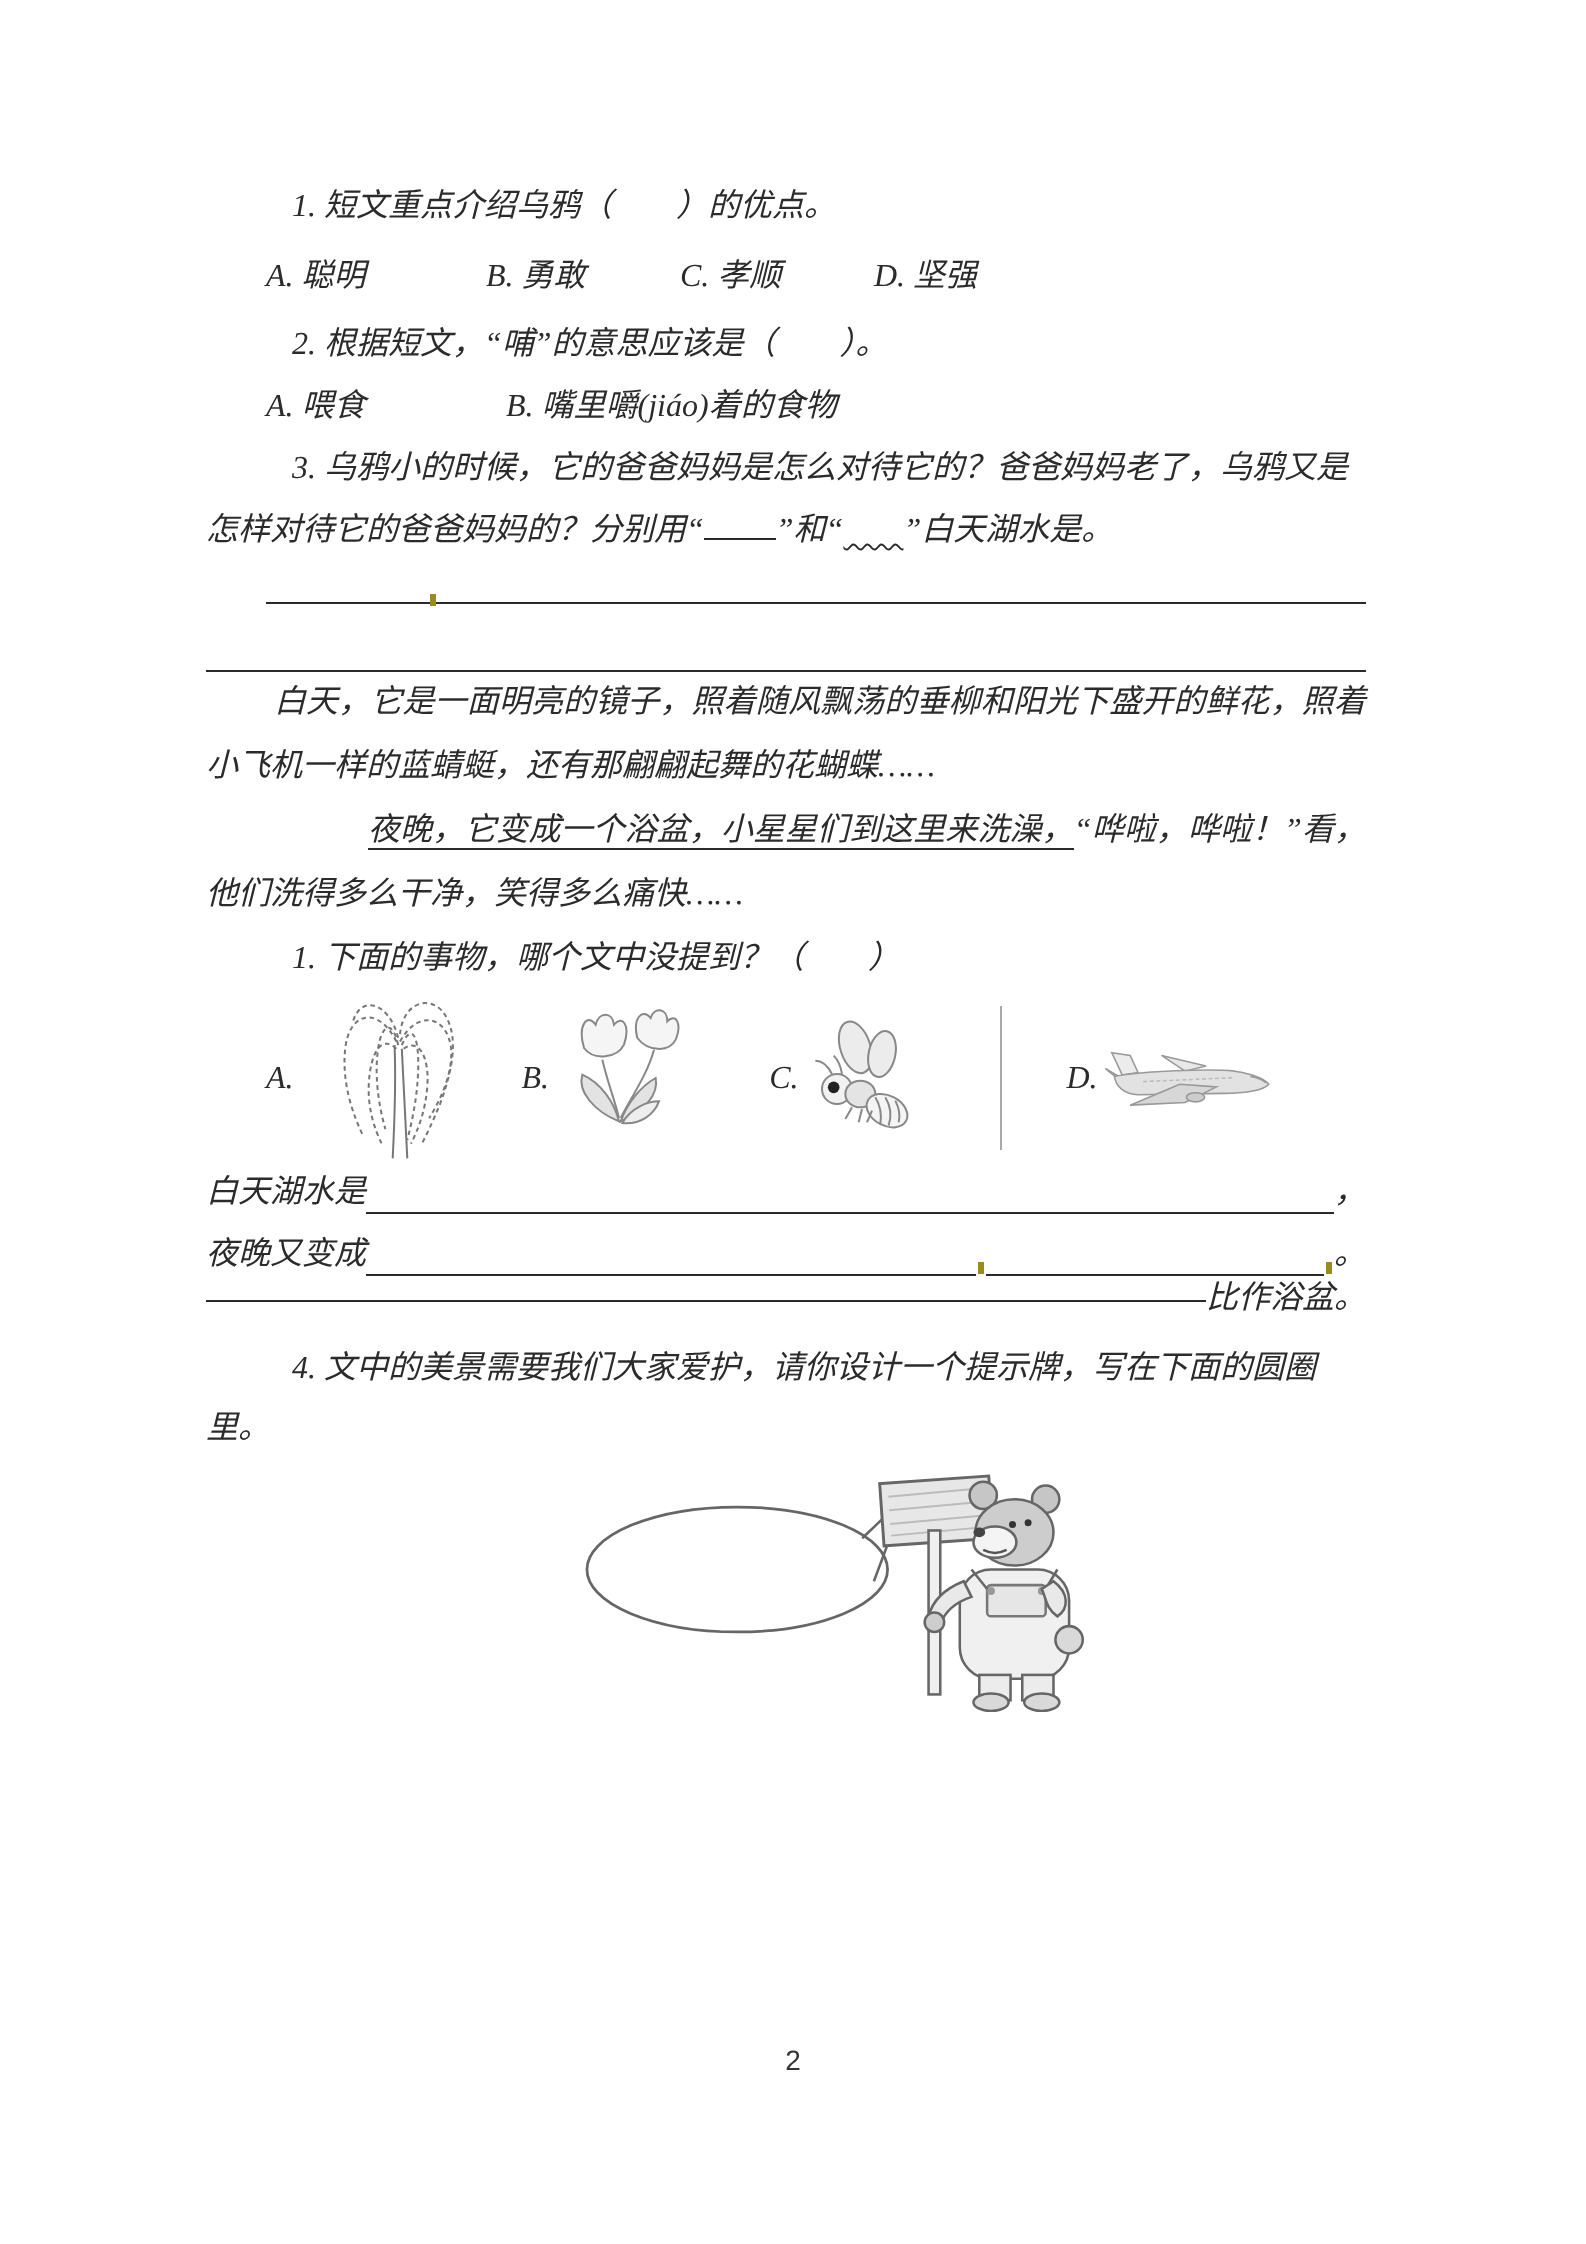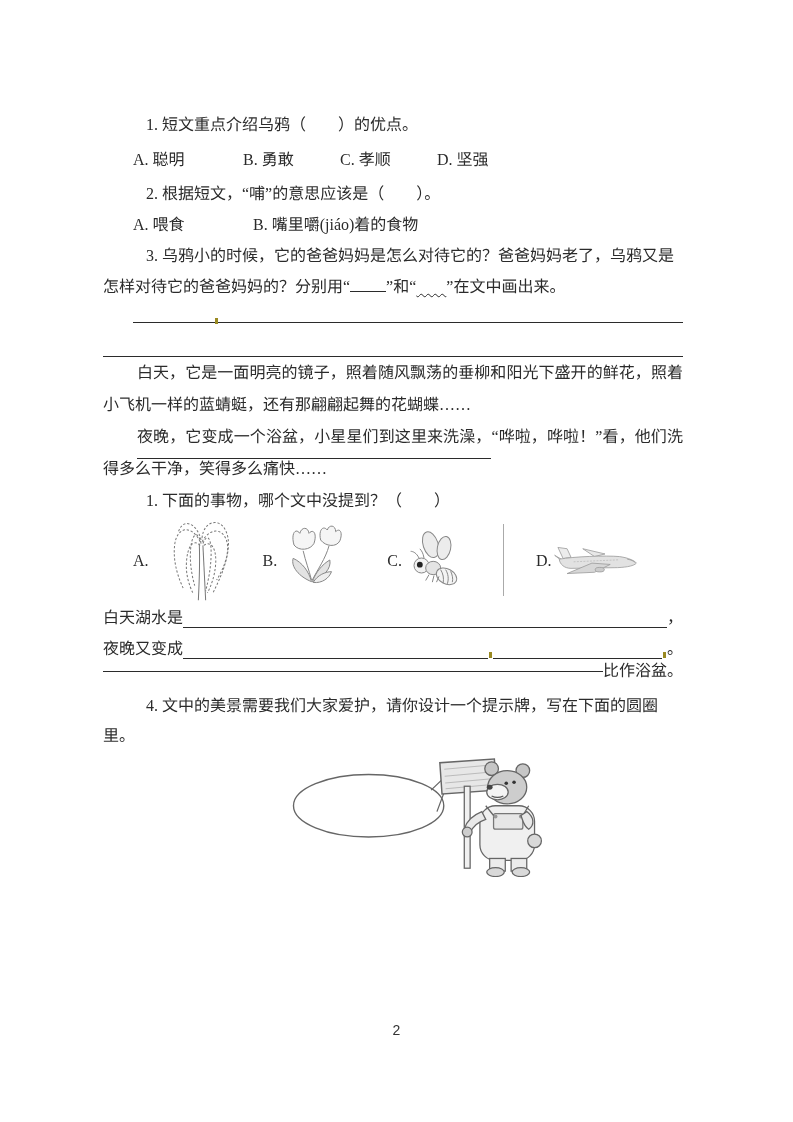--- a/index.html
+++ b/index.html
@@ -1,18 +1,18 @@
 <!DOCTYPE html>
 <html lang="zh-CN"><head>
 <meta charset="utf-8">
 <style>
   html,body{margin:0;padding:0;background:#ffffff;}
   .page{position:relative;width:793px;height:1122px;background:#ffffff;overflow:hidden;
         font-family:"Liberation Serif","DejaVu Serif",serif;color:#2b2b2b;}
-  .content{position:absolute;left:103px;top:109px;width:580px;font-size:16px;line-height:31px;}
+  .content{position:absolute;left:103px;top:88px;width:580px;font-size:16px;line-height:31px;font-style:italic;}
   p{margin:0;}
   .q{text-indent:43px;}
   .mt2{margin-top:2px;}.mt3{margin-top:3px;}.mt4{margin-top:4px;}.mt8{margin-top:8px;}.mt10{margin-top:10px;}
   
   .opts{padding-left:30px;}
   .opts .opt{display:inline-block;}
   .w1{width:110px;} .w2{width:97px;} .w3{width:97px;}
   .qw1{width:120px;}
   
   .blank-s{display:inline-block;width:36px;height:13px;border-bottom:1.6px solid #2b2b2b;}
@@ -21,21 +21,21 @@
   .ansline{border-bottom:1.6px solid #2b2b2b;position:relative;}
   .ans1{height:20px;margin-left:30px;}
   .ans2{height:33px;}
   .artifact{position:absolute;display:inline-block;width:3px;height:6px;background:#9a8a22;}
   .artifact.a1{left:82px;bottom:-2px;}
   .fl-art{display:inline-block;width:3px;height:6px;background:#9a8a22;margin:0 1px 1px 1px;align-self:flex-end;}
   
   .heading{font-family:"Liberation Sans","DejaVu Sans",sans-serif;font-weight:bold;line-height:30px;font-size:16px;}
   .title{font-family:"Liberation Sans","DejaVu Sans",sans-serif;font-weight:bold;text-align:center;line-height:33px;font-size:17px;}
   .para{text-indent:34px;line-height:32px;text-align:justify;}
-  .ul-seg{border-bottom:1.2px solid #2b2b2b;padding-bottom:13px;}
+  .ul-seg{border-bottom:1.2px solid #2b2b2b;padding-bottom:0;margin-left:47px;}
   
   .imgrow{margin-top:2px;height:84px;display:flex;align-items:center;}
   .imglabel{flex:0 0 auto;}
   .pic{flex:0 0 auto;}
   .la{margin-left:30px;} .pw{margin-left:15px;} .lb{margin-left:23px;} .pt{margin-left:2px;}
   .lc{margin-left:43px;} .pb{margin-left:7px;} .vdiv{margin-left:39px;width:1px;height:72px;background:#aaaaaa;flex:0 0 auto;}
   .ld{margin-left:32px;} .pp{margin-left:3px;}
   
   .fill-line{display:flex;align-items:flex-end;}
   .f1{height:26px;} .f2{height:31px;} .f3{height:24px;align-items:center;}
@@ -58,21 +58,21 @@
     <p class="opts mt4">
       <span class="opt w1">A. 聪明</span><span class="opt w2">B. 勇敢</span><span class="opt w3">C. 孝顺</span><span class="opt">D. 坚强</span>
     </p>
 
     <p class="q mt3">2. 根据短文，“哺”的意思应该是（　　）。</p>
 
     <p class="opts">
       <span class="opt qw1">A. 喂食</span><span class="opt">B. 嘴里嚼(jiáo)着的食物</span>
     </p>
 
-    <p class="q"><span>3. 乌鸦小的时候，它的爸爸妈妈是怎么对待它的？爸爸妈妈老了，乌鸦又是怎样对待它的爸爸妈妈的？分别用“</span><span class="blank-s"></span><span>”和“</span><span class="blank-w">&nbsp;&nbsp;&nbsp;&nbsp;&nbsp;&nbsp;</span><span>”在文中画出来。</span></p>
+    <p class="q"><span>3. 乌鸦小的时候，它的爸爸妈妈是怎么对待它的？爸爸妈妈老了，乌鸦又是怎样对待它的爸爸妈妈的？分别用“</span><span class="blank-s"></span><span>”和“</span><span class="blank-w">&nbsp;&nbsp;&nbsp;&nbsp;&nbsp;&nbsp;</span><span>”白天湖水是。</span></p>
 
 
     <div class="ansline ans1">
         <span class="artifact a1"></span>
       </div>
     <div class="ansline ans2"></div>
 
 
     <p class="para">白天，它是一面明亮的镜子，照着随风飘荡的垂柳和阳光下盛开的鲜花，照着小飞机一样的蓝蜻蜓，还有那翩翩起舞的花蝴蝶……</p>
     <p class="para"><span class="ul-seg">夜晚，它变成一个浴盆，小星星们到这里来洗澡，</span><span>“哗啦，哗啦！”看，他们洗得多么干净，笑得多么痛快……</span></p>

